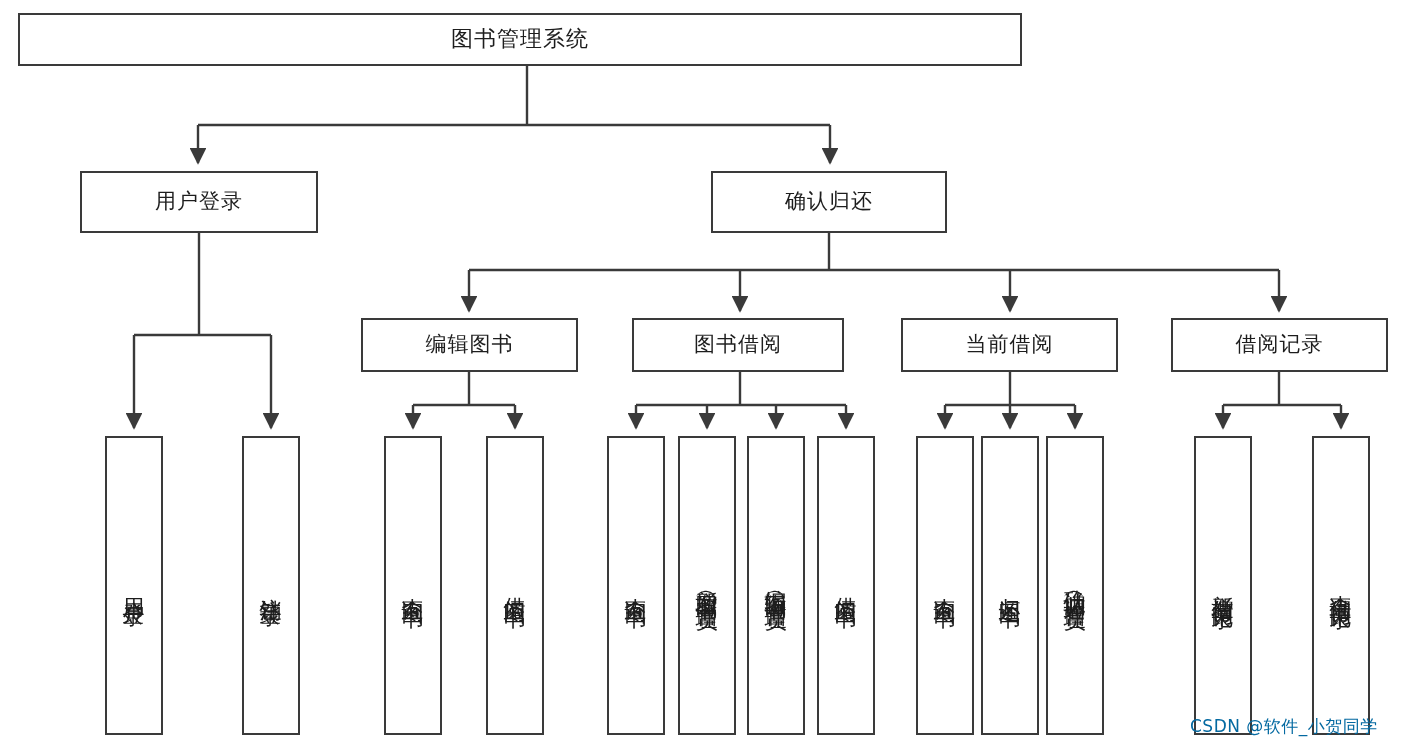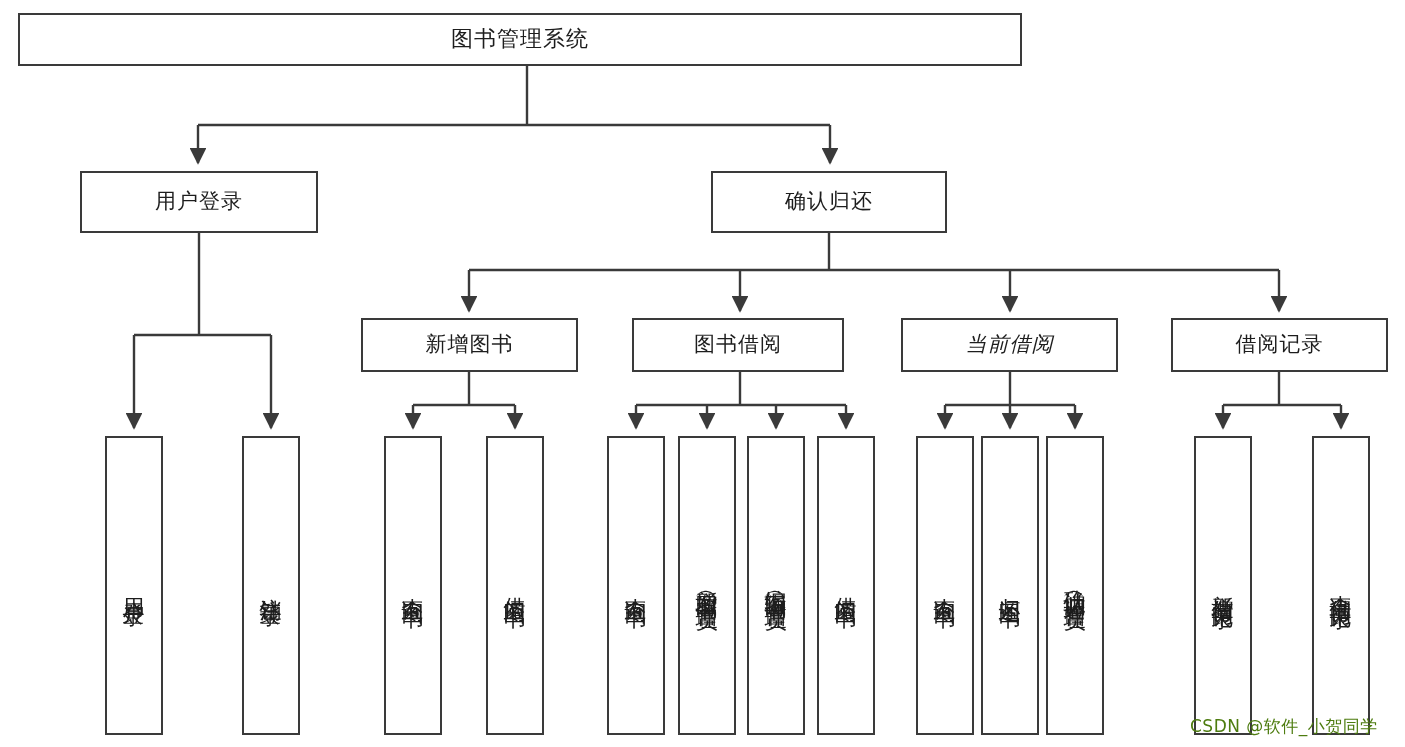--- a/index.html
+++ b/index.html
@@ -56,21 +56,21 @@
   }
   .node.v .vlabel {
     writing-mode: vertical-rl;
     text-orientation: upright;
     display: block;
     white-space: normal;
   }
   .watermark {
     position: absolute;
     font-size: 17px;
-    color: #4d7c0f;
+    color: #0369a1;
     letter-spacing: 0.5px;
     white-space: nowrap;
     user-select: none;
   }
 </style>
 </head>
 <body>
 
 <div id="canvas">
 
@@ -129,26 +129,26 @@
   </div>
 
   <div class="node h" style="left:80px; top:171px; width:238px; height:62px;">
     <span>用户登录</span>
   </div>
   <div class="node h" style="left:711px; top:171px; width:236px; height:62px;">
     <span>确认归还</span>
   </div>
 
   <div class="node h" style="left:361px; top:318px; width:217px; height:54px;">
-    <span>新增图书</span>
+    <span>编辑图书</span>
   </div>
   <div class="node h" style="left:632px; top:318px; width:212px; height:54px;">
     <span>图书借阅</span>
   </div>
-  <div class="node h" style="left:901px; top:318px; width:217px; height:54px;font-style:italic;">
+  <div class="node h" style="left:901px; top:318px; width:217px; height:54px;">
     <span>当前借阅</span>
   </div>
   <div class="node h" style="left:1171px; top:318px; width:217px; height:54px;align-items:center;">
     <span>借阅记录</span>
   </div>
 
   <div class="node v" style="left:105px; top:436px; width:58px; height:299px;">
     <span class="vlabel">用户登录</span>
   </div>
   <div class="node v" style="left:242px; top:436px; width:58px; height:299px;">

